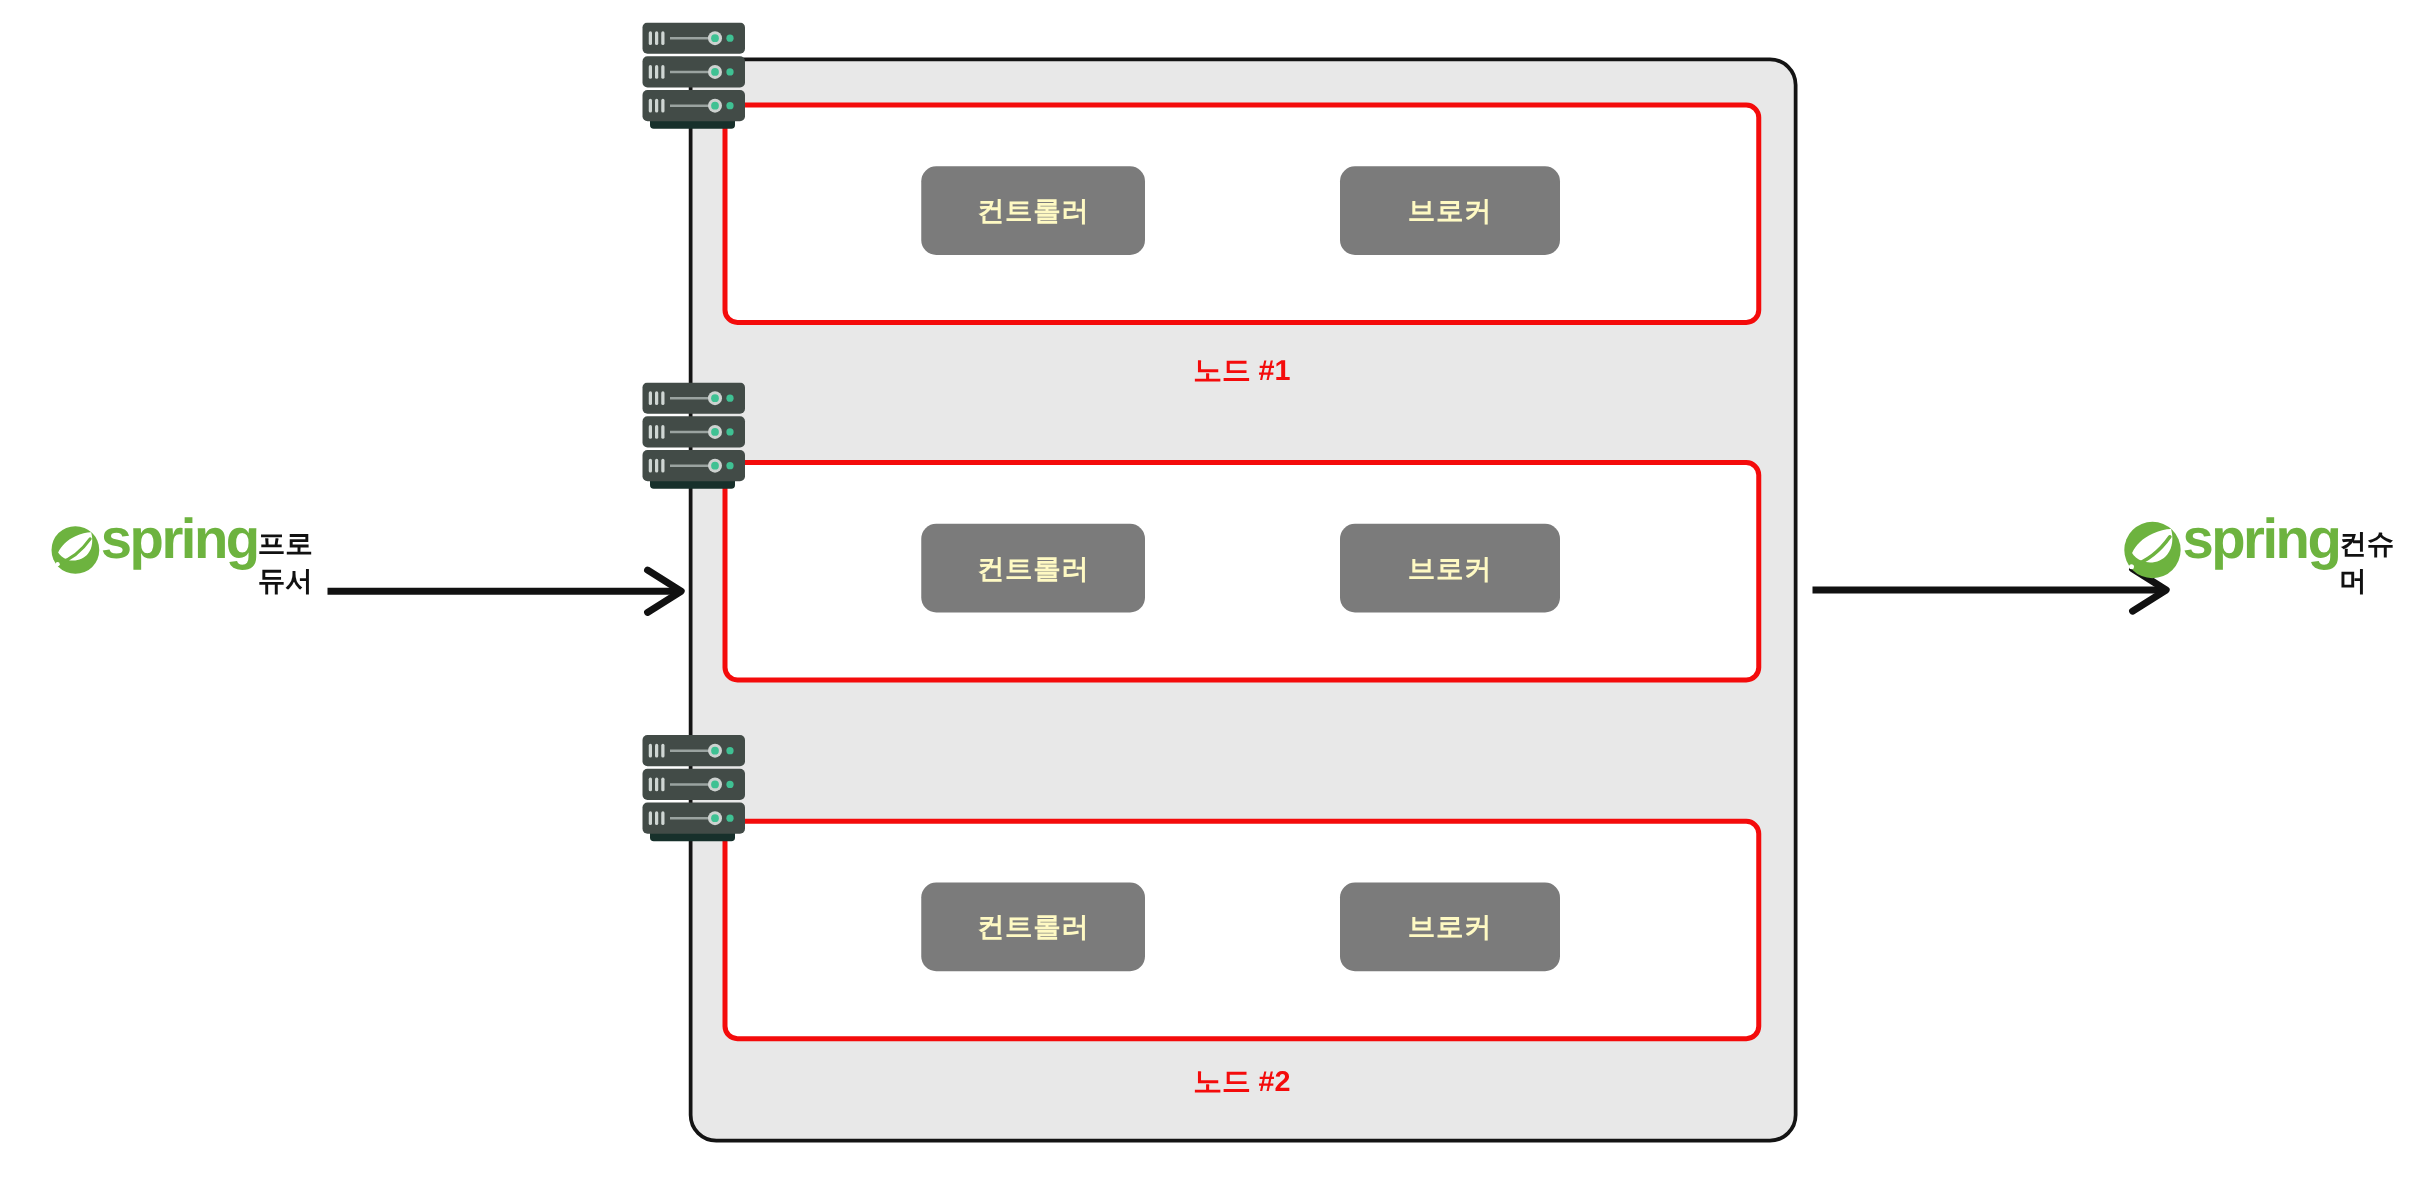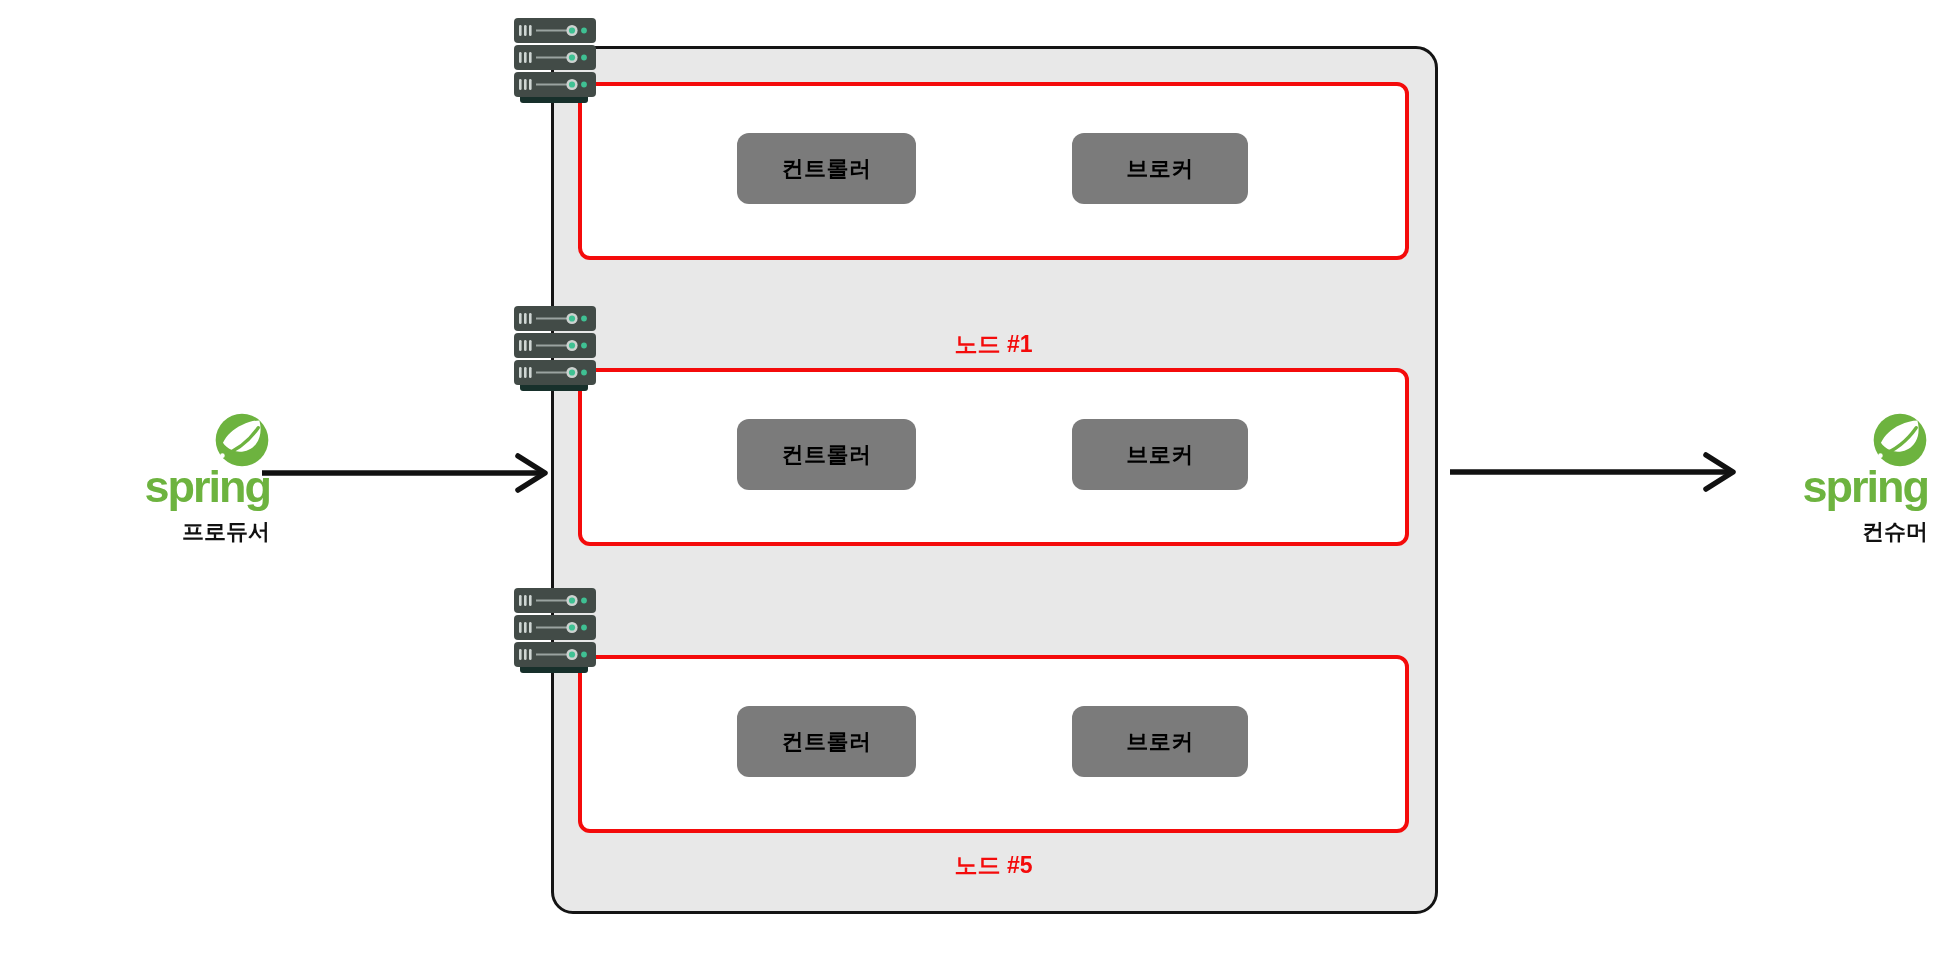--- a/index.html
+++ b/index.html
@@ -22,43 +22,43 @@
     background:#ffffff; border:4px solid #f40b0b; border-radius:12px;
   }
   .node-1 { top:82px; }
   .node-2 { top:368px; }
   .node-3 { top:655px; }
 
   .component {
     position:absolute; top:47px; height:71px;
     background:#7b7b7b; border-radius:12px;
     display:flex; align-items:center; justify-content:center;
-    color:#000000; font-size:22px; font-weight:bold; letter-spacing:.5px;
+    color:#fef9c3; font-size:22px; font-weight:bold; letter-spacing:.5px;
   }
   .component.controller { left:155px; width:179px; }
   .component.broker     { left:490px; width:176px;text-align:right; }
 
   .node-label {
     position:absolute; left:578px; width:831px; text-align:center;
     color:#f40b0b; font-size:23px; font-weight:bold;
   }
-  .node-label-1 { top:281px;margin-top:48px; }
+  .node-label-1 { top:281px; }
   .node-label-2 { top:565px; }
   .node-label-3 { top:850px; }
 
   
   .server-icon { position:absolute; left:512px; width:88px; height:88px; }
   .server-icon-1 { top:18px; }
   .server-icon-2 { top:306px; }
   .server-icon-3 { top:588px; }
 
   
   .endpoint {
     position:absolute; top:412px; width:230px;
-    display:flex; flex-direction:column; align-items:flex-end;
+    display:flex; align-items:flex-start;
   }
   .endpoint-producer { left:40px; }
   .endpoint-consumer { left:1698px; }
   .spring-logo { width:56px; height:56px; }
   .spring-wordmark {
     color:#6db33f; font-size:45px; font-weight:bold;
     letter-spacing:-2px; line-height:1.0; margin-top:-4px;
   }
   .endpoint-label {
     color:#111111; font-size:22px; font-weight:bold; margin-top:8px;
@@ -100,21 +100,21 @@
 
   <div class="node node-2">
     <div class="component controller">컨트롤러</div>
     <div class="component broker">브로커</div>
   </div>
 
   <div class="node node-3">
     <div class="component controller">컨트롤러</div>
     <div class="component broker">브로커</div>
   </div>
-  <div class="node-label node-label-3">노드 #5</div>
+  <div class="node-label node-label-3">노드 #2</div>
 
   <svg class="server-icon server-icon-1" viewBox="0 0 88 88">
     <rect x="8" y="74" width="68" height="11" rx="3" fill="#17302b"></rect>
     <g>
       <rect x="2" y="0" width="82" height="25" rx="4" fill="#424b47"></rect>
       <rect x="7" y="7" width="2.6" height="11" rx="1.3" fill="#cfd6d3"></rect>
       <rect x="12" y="7" width="2.6" height="11" rx="1.3" fill="#cfd6d3"></rect>
       <rect x="17" y="7" width="2.6" height="11" rx="1.3" fill="#cfd6d3"></rect>
       <line x1="24" y1="12.5" x2="57" y2="12.5" stroke="#9aa3a0" stroke-width="2"></line>
       <circle cx="60" cy="12.5" r="5.6" fill="#cdd2d0"></circle>

